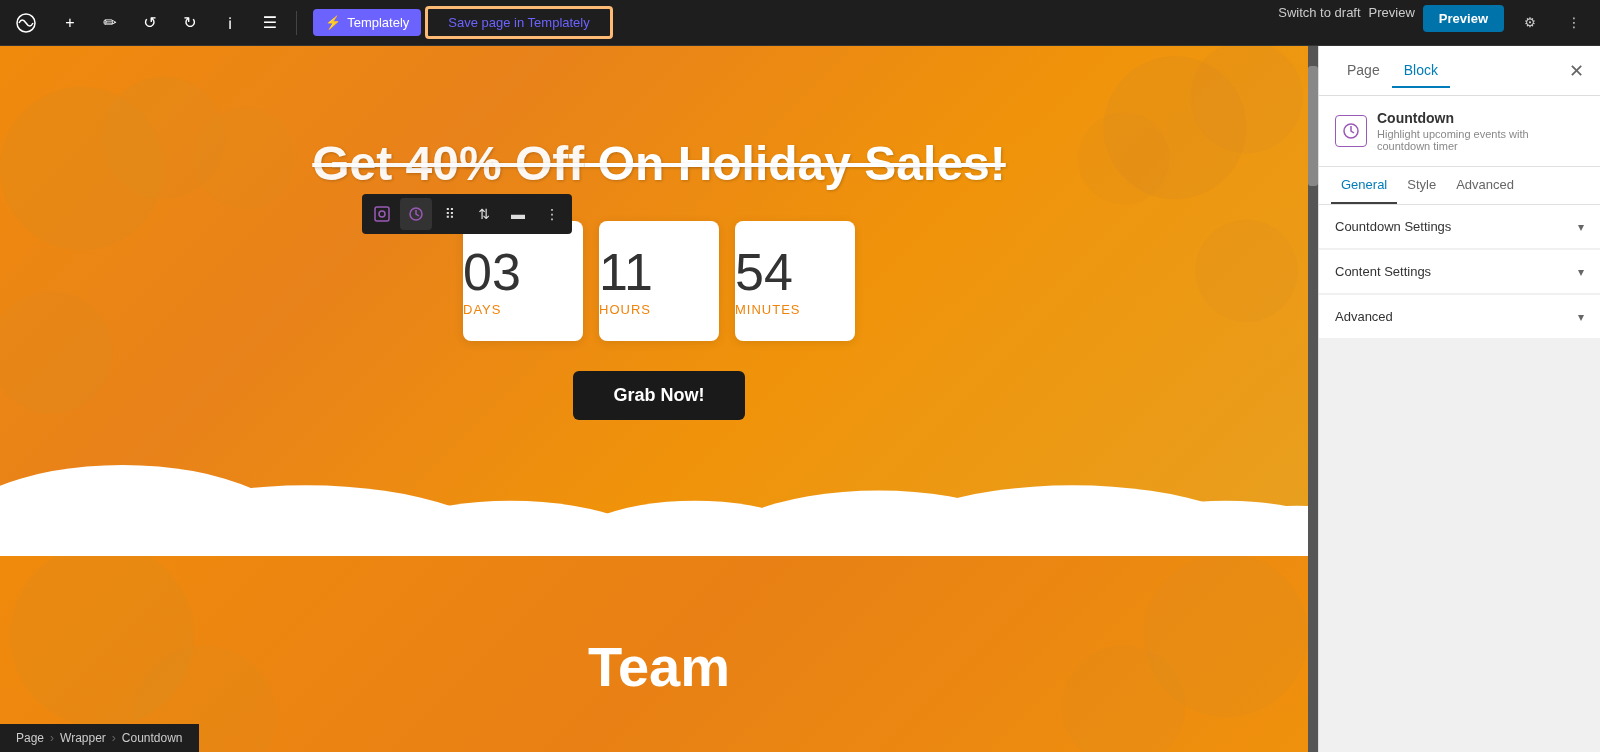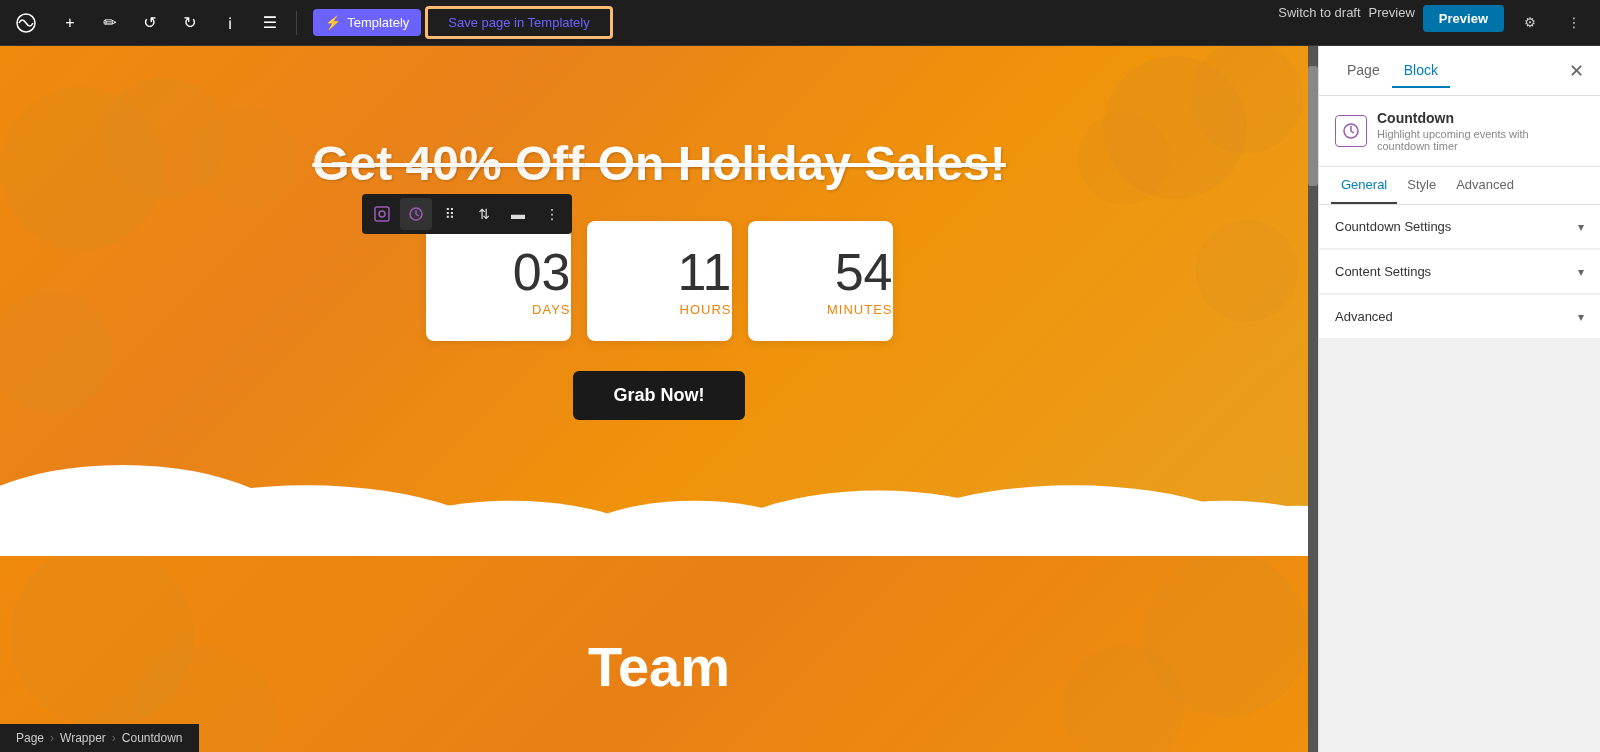--- a/index.html
+++ b/index.html
@@ -162,23 +162,23 @@
     .countdown-timer {
       display: flex;
       gap: 16px;
       position: relative;
       z-index: 2;
       margin-bottom: 30px;
     }
     .timer-box {
       background: white;
       border-radius: 8px;
-      width: 145px; height: 120px;
+      width: 120px; height: 120px;
       display: flex; flex-direction: column;
-      align-items: flex-end; justify-content: center;
+      align-items: flex-start; justify-content: center;
       box-shadow: 0 2px 10px rgba(0,0,0,0.1);
     }
     .timer-number {
       font-size: 52px;
       font-weight: 300;
       color: #333;
       line-height: 1;
     }
     .timer-label {
       font-size: 13px;

